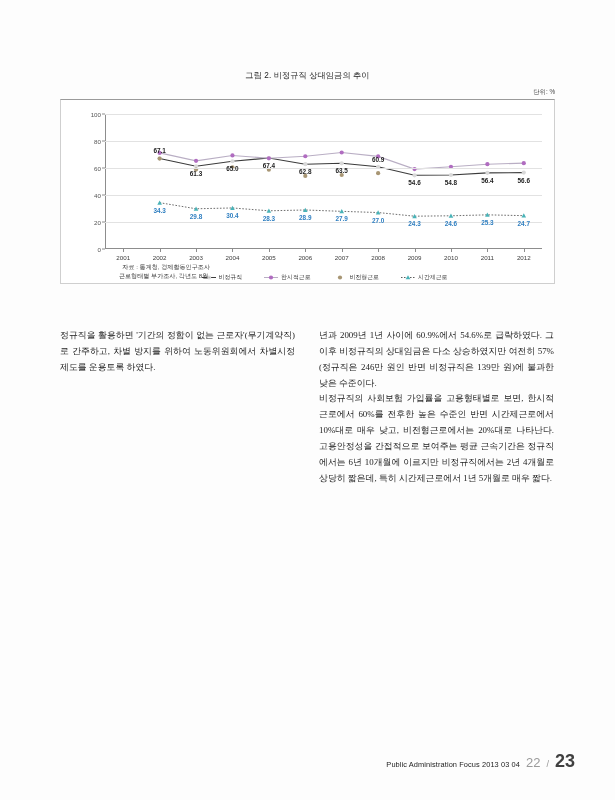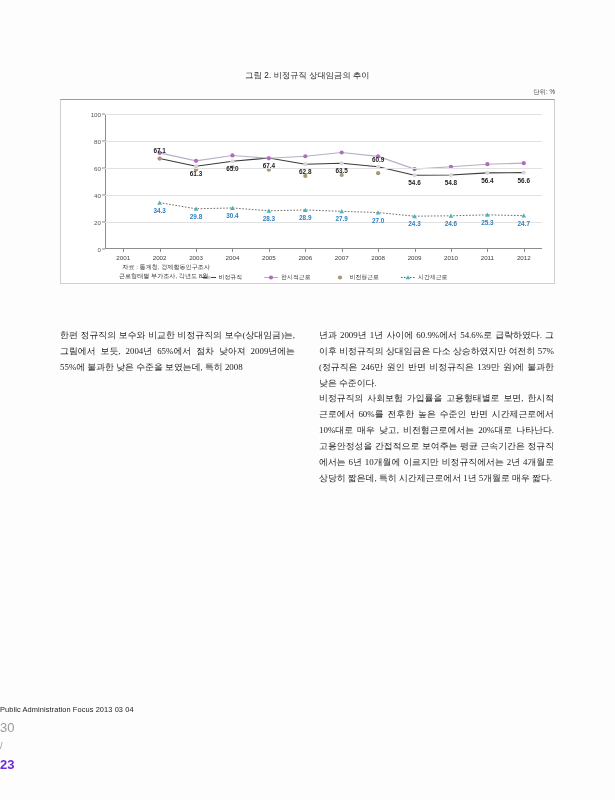--- a/index.html
+++ b/index.html
@@ -154,43 +154,42 @@
   .col p + p { margin-top:0; }
 
   
   .footer {
     position:absolute;
     left:0; right:40px; bottom:28px;
     display:flex;
     justify-content:flex-end;
     align-items:baseline;
     gap:6px;
-    flex-direction:column;
   }
   .footer-journal {
     font-family:"Liberation Sans", sans-serif;
     font-size:7.4px;
     color:#222;
     letter-spacing:0.1px;
   }
   .footer-pagecur {
     font-family:"Liberation Sans", sans-serif;
     font-size:13px;
     color:#9a9a9a;
   }
   .footer-slash {
     font-family:"Liberation Sans", sans-serif;
     font-size:9px;
     color:#9a9a9a;
   }
   .footer-pagetot {
     font-family:"Liberation Sans", sans-serif;
-    font-size:13px;
+    font-size:18px;
     font-weight:bold;
-    color:#6d28d9;
+    color:#404040;
   }
 </style>
 </head>
 <body>
 
 <div class="page">
 
   <div class="figure-block">
 
     <div class="fig-caption">그림 2. 비정규직 상대임금의 추이</div>
@@ -340,28 +339,28 @@
           </div>
         </div>
     </div>
 
     <div class="fig-source">자료 : 통계청, 경제활동인구조사
 근로형태별 부가조사, 각년도 8월.</div>
   </div>
 
   <div class="columns">
     <div class="col" id="col-left">
-        <p>한편 정규직의 보수와 비교한 비정규직의 보수(상대임금)는, 그림에서 보듯, 2004년 65%에서 점차 낮아져 2009년에는 55%에 불과한 낮은 수준을 보였는데, 특히 2008</p>
+        <p>정규직을 활용하면 '기간의 정함이 없는 근로자'(무기계약직)로 간주하고, 차별 방지를 위하여 노동위원회에서 차별시정제도를 운용토록 하였다.</p>
       </div>
     <div class="col" id="col-right">
         <p>년과 2009년 1년 사이에 60.9%에서 54.6%로 급락하였다. 그 이후 비정규직의 상대임금은 다소 상승하였지만 여전히 57%(정규직은 246만 원인 반면 비정규직은 139만 원)에 불과한 낮은 수준이다.</p>
         <p>비정규직의 사회보험 가입률을 고용형태별로 보면, 한시적근로에서 60%를 전후한 높은 수준인 반면 시간제근로에서 10%대로 매우 낮고, 비전형근로에서는 20%대로 나타난다. 고용안정성을 간접적으로 보여주는 평균 근속기간은 정규직에서는 6년 10개월에 이르지만 비정규직에서는 2년 4개월로 상당히 짧은데, 특히 시간제근로에서 1년 5개월로 매우 짧다.</p>
       </div>
   </div>
 
   <div class="footer">
     <span class="footer-journal">Public Administration Focus 2013  03  04</span>
-    <span class="footer-pagecur">30</span>
+    <span class="footer-pagecur">22</span>
     <span class="footer-slash">/</span>
     <span class="footer-pagetot">23</span>
   </div>
 
 </div>
 
 </body></html>

